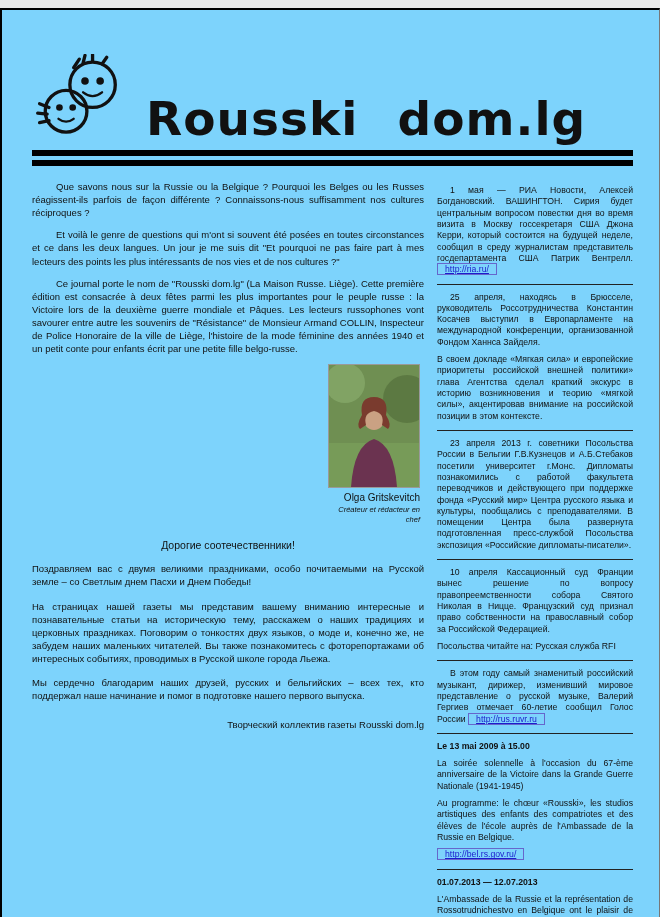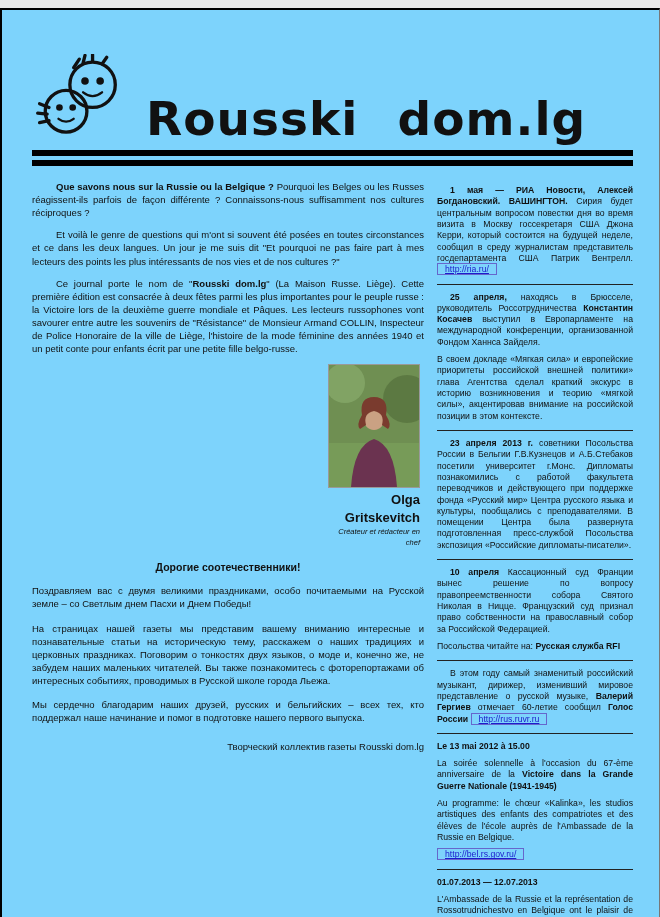--- a/index.html
+++ b/index.html
@@ -18,28 +18,28 @@
     font-size:47px;letter-spacing:1px;word-spacing:22px;line-height:1;
     padding-bottom:4px;white-space:nowrap;
   }
   .rule{height:6px;background:#000;margin:4px 0;}
   .tagline{text-align:center;font-weight:bold;font-size:14.5px;padding:5px 0;letter-spacing:.4px;}
   .tagline .sep{font-size:11px;padding:0 10px;}
   
   .columns{display:flex;gap:13px;margin-top:14px;}
   .col-left{width:392px;font-size:9.5px;line-height:1.38;text-align:justify;}
   .col-left p{margin:0 0 9px;text-indent:24px;}
-  .b{font-weight:bold;}
+  .b{font-weight:normal;}
   
   .photo-block{width:94px;margin:2px 4px 4px auto;text-align:right;}
   .photo-frame{width:90px;height:122px;border:1px solid #999;margin-left:auto;}
-  .photo-name{font-size:13px;font-weight:bold;margin-top:3px;}
+  .photo-name{font-size:10px;font-weight:normal;margin-top:3px;}
   .photo-role{font-size:7.5px;font-style:italic;}
   
-  .greet-head{text-align:center;font-weight:bold;font-size:10.5px;margin:12px 0 10px;text-indent:0;}
+  .greet-head{text-align:center;font-weight:normal;font-size:10.5px;margin:12px 0 10px;text-indent:0;}
   .greet p{text-indent:0;margin:0 0 11px;}
   .signature{text-align:right;font-weight:normal;margin-top:16px;text-indent:0;}
   
   .col-right{flex:1;font-size:8.7px;line-height:1.3;text-align:justify;}
   .news-item{padding:5px 0 6px;}
   .news-item p{margin:0 0 6px;text-indent:13px;}
   .news-item p.noindent{text-indent:0;}
   .news-item p:last-child{margin-bottom:0;}
   .divider{border-top:1px solid #222;margin:2px 0;}
   .link{color:#1c1ccc;text-decoration:underline;border:1px solid #6666cc;padding:0 7px;white-space:nowrap;}
@@ -143,24 +143,24 @@
       <div class="divider"></div>
 
       <div class="news-item">
         <p><span>В этом году самый знаменитый российский музыкант, дирижер, изменивший мировое представление о русской музыке, </span><span class="b">Валерий Гергиев</span><span> отмечает 60-летие сообщил </span><span class="b">Голос России</span><span> </span><a class="link">http://rus.ruvr.ru</a></p>
       </div>
 
       <div class="divider"></div>
 
       <div class="news-item">
         <p class="noindent">
-            <span class="dateline">Le 13 mai 2012 à 15.00</span>
+            <span class="dateline">Le 13 mai 2009 à 15.00</span>
           </p>
         <p class="noindent"><span>La soirée solennelle à l'occasion du 67-ème anniversaire de la </span><span class="b">Victoire dans la Grande Guerre Nationale (1941-1945)</span></p>
-        <p class="noindent">Au programme: le chœur «Kalinka», les studios artistiques des enfants des compatriotes et des élèves de l'école auprès de l'Ambassade de la Russie en Belgique.</p>
+        <p class="noindent">Au programme: le chœur «Rousski», les studios artistiques des enfants des compatriotes et des élèves de l'école auprès de l'Ambassade de la Russie en Belgique.</p>
         <p class="noindent"><a class="link">http://bel.rs.gov.ru/</a></p>
       </div>
 
       <div class="divider"></div>
 
       <div class="news-item">
         <p class="noindent">
             <span class="dateline">01.07.2013 — 12.07.2013</span>
           </p>
         <p class="noindent">L'Ambassade de la Russie et la représentation de Rossotrudnichestvo en Belgique ont le plaisir de vous inviter au</p>

